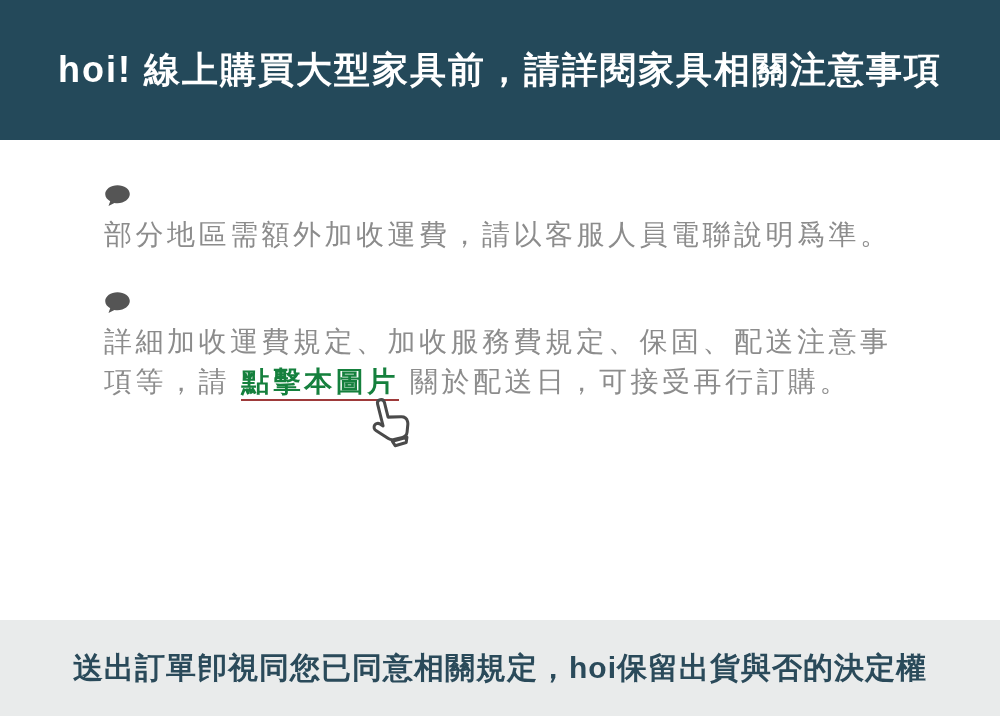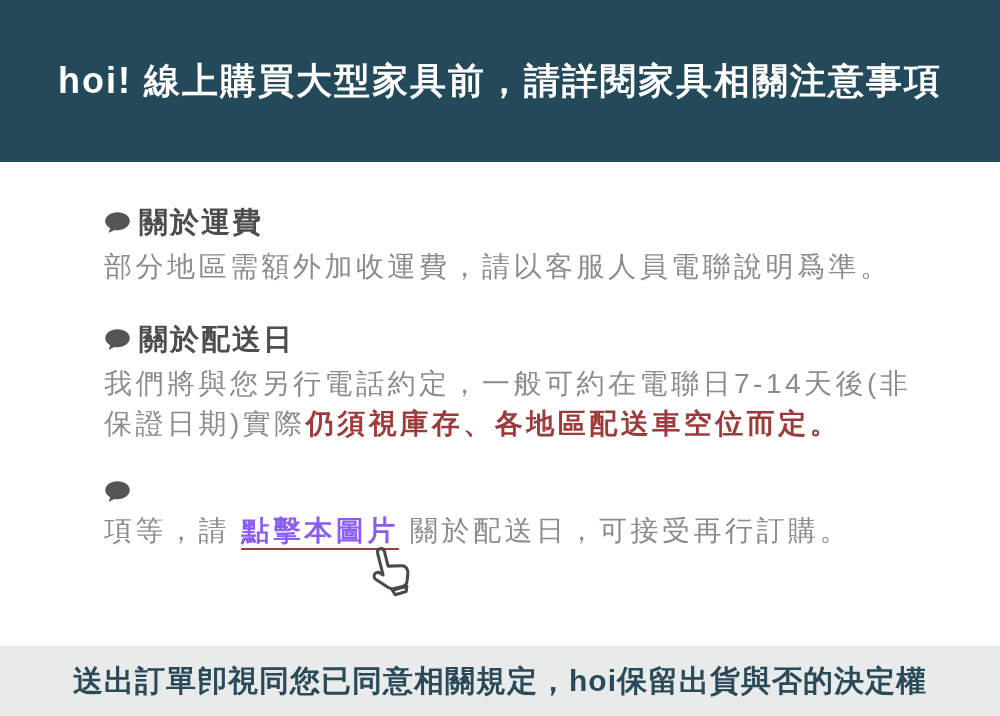--- a/index.html
+++ b/index.html
@@ -2,21 +2,21 @@
 <html><head>
 <meta charset="utf-8">
 <style>
   html,body{margin:0;padding:0;}
   body{
     width:1000px;height:716px;position:relative;overflow:hidden;
     background:#ffffff;
     font-family:"Liberation Sans","DejaVu Sans",sans-serif;
   }
   .header{
-    height:162px;background:#24495a;
+    height:140px;background:#24495a;
     display:flex;align-items:center;justify-content:center;
   }
   .header-title{
     color:#ffffff;font-size:36px;font-weight:bold;letter-spacing:2px;
     white-space:nowrap;
   }
   .content{
     padding:42px 0 0 104px;
   }
   .section{margin-bottom:34px;}
@@ -26,69 +26,59 @@
     line-height:36px;margin-bottom:7px;
   }
   .bubble{width:27px;height:24px;flex:0 0 auto;margin-top:2px;}
   .line{
     font-size:28px;color:#8c8c8c;letter-spacing:3.5px;line-height:40px;
     white-space:nowrap;
   }
   .seg-red-bold{color:#9e3a3a;font-weight:bold;}
   .seg-link-wrap{position:relative;display:inline-block;}
   .seg-link{
-    color:#8b5cf6;font-weight:bold;cursor:pointer;text-decoration:none;
+    color:#15803d;font-weight:bold;cursor:pointer;text-decoration:none;
     border-bottom:2px solid #9e3a3a;padding-bottom:2px;
   }
   .hand{
     position:absolute;right:-22px;bottom:-46px;width:56px;height:56px;
     transform:rotate(-14deg);pointer-events:none;
   }
   .footer{
-    position:absolute;left:0;right:0;bottom:0;height:70px;background:#e9ebeb;
+    position:absolute;left:0;right:0;bottom:0;height:96px;background:#e9ebeb;
     display:flex;align-items:center;justify-content:center;
   }
   .footer-text{
     color:#2a4a5a;font-size:30px;font-weight:bold;letter-spacing:1px;
     white-space:nowrap;
   }
 </style>
 </head>
 <body>
 
 <div class="header">
   <div class="header-title">hoi! 線上購買大型家具前，請詳閱家具相關注意事項</div>
 </div>
 
 <div class="content">
     <div class="section">
       <div class="section-heading">
         <svg class="bubble" viewBox="0 0 27 24" width="27" height="24">
           <path d="M13.5 1.2 C6.7 1.2 1.2 5.2 1.2 10.1 c0 3 2 5.6 5 7.2 l-1.7 4.7 5.9 -3.1 c1 .2 2 .3 3.1 .3 6.8 0 12.3 -4 12.3 -9.1 S20.3 1.2 13.5 1.2 z" fill="#555555"></path>
         </svg>
-        <span>關於運費</span>
       </div>
       <div class="line"><span>部分地區需額外加收運費，請以客服人員電聯說明爲準。</span></div>
     </div>
     <div class="section">
       <div class="section-heading">
         <svg class="bubble" viewBox="0 0 27 24" width="27" height="24">
           <path d="M13.5 1.2 C6.7 1.2 1.2 5.2 1.2 10.1 c0 3 2 5.6 5 7.2 l-1.7 4.7 5.9 -3.1 c1 .2 2 .3 3.1 .3 6.8 0 12.3 -4 12.3 -9.1 S20.3 1.2 13.5 1.2 z" fill="#555555"></path>
         </svg>
-        <span>關於配送日</span>
       </div>
-      <div class="line"><span>我們將與您另行電話約定，一般可約在電聯日7-14天後(非</span></div>
-      <div class="line"><span>保證日期)實際</span><span class="seg-red-bold">仍須視庫存、各地區配送車空位而定。</span></div>
-    </div>
-    <div class="section">
-      <div class="section-heading">
-        <svg class="bubble" viewBox="0 0 27 24" width="27" height="24">
-          <path d="M13.5 1.2 C6.7 1.2 1.2 5.2 1.2 10.1 c0 3 2 5.6 5 7.2 l-1.7 4.7 5.9 -3.1 c1 .2 2 .3 3.1 .3 6.8 0 12.3 -4 12.3 -9.1 S20.3 1.2 13.5 1.2 z" fill="#555555"></path>
-        </svg>
-      </div>
+      <div class="line"><span>詳細加收運費規定、加收服務費規定、保固、配送注意事</span></div>
       <div class="line"><span>項等，請 </span><span class="seg-link-wrap"><span class="seg-link">點擊本圖片</span><svg class="hand" viewBox="0 0 48 48">
             <g fill="#ffffff" stroke="#4a4a4a" stroke-width="2.6" stroke-linejoin="round" stroke-linecap="round">
               <path d="M17.5 4.5 c1.8 0 3 1.3 3 3.1 V20.6 l10.9 2.4 c2.6 .6 4.4 2.6 4.4 5.3 0 .8 -.1 1.7 -.4 2.5 l-2.2 6.2 c-.8 2.2 -2.5 3.4 -4.9 3.4 h-7.4 c-1.8 0 -3.4 -.7 -4.6 -2 l-8.7 -9.2 c-1.3 -1.4 -1.3 -3.5 .1 -4.8 1.3 -1.2 3.4 -1.1 4.6 .2 l2.2 2.3 V7.6 C14.5 5.8 15.7 4.5 17.5 4.5 z"></path>
               <path d="M19 41.5 l13 -0.3 -1.7 4.3 -9.8 .3 z"></path>
             </g>
           </svg></span><span> 關於配送日，可接受再行訂購。</span></div>
     </div>
   </div>
 
 <div class="footer">

